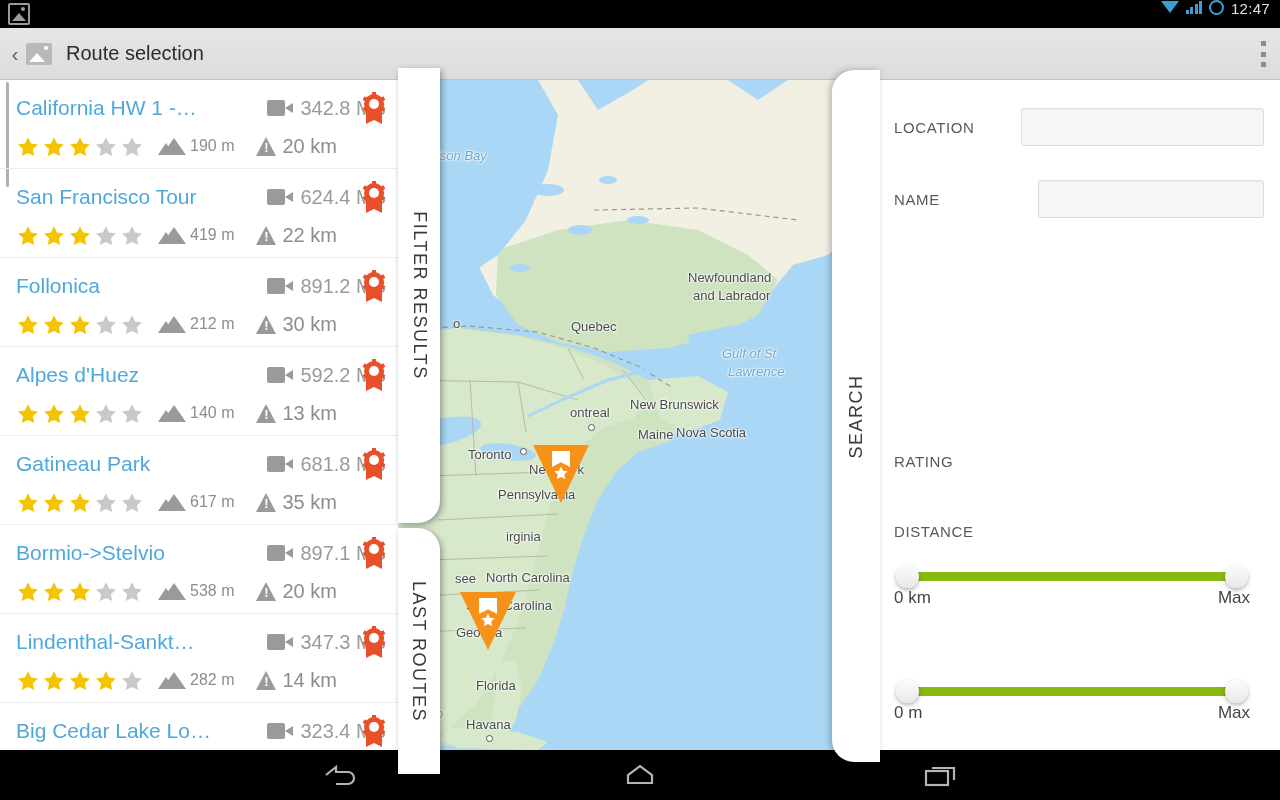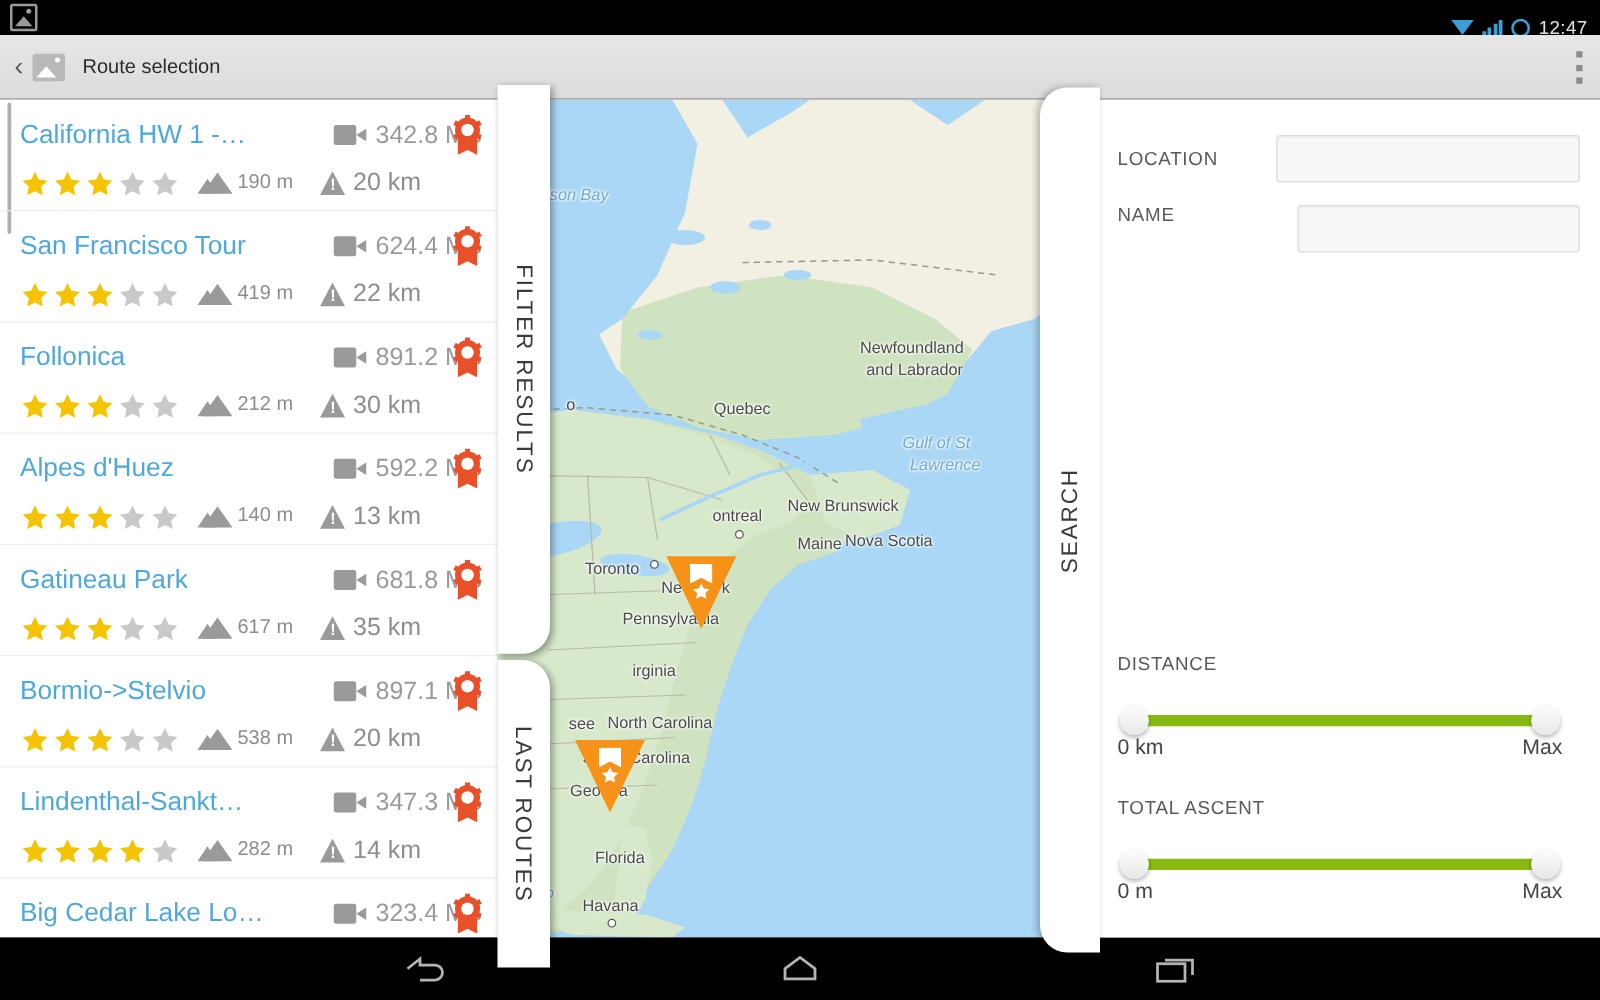--- a/index.html
+++ b/index.html
@@ -24,21 +24,21 @@
     content:""; position:absolute; left:2px; bottom:2px; width:0;height:0;
     border-left:7px solid transparent;border-right:7px solid transparent;
     border-bottom:8px solid #9a9a9a;
   }
   .sb-appicon::before{
     content:""; position:absolute; right:3px; top:2px; width:4px;height:4px;
     border-radius:50%; background:#9a9a9a;
   }
   .sb-right {
     position:absolute; right:10px; top:0; height:44px;
-    display:flex; align-items:center; gap:7px;
+    display:flex; gap:7px;
   }
   .sb-clock { font-size:15px; color:#e2e2e2; letter-spacing:.3px; }
   .ico-wifi { width:18px; height:14px; position:relative; }
   .ico-wifi::before{
     content:""; position:absolute; left:0; top:1px;
     width:0;height:0;border-left:9px solid transparent;border-right:9px solid transparent;
     border-top:12px solid #3b9fd6;
   }
   .ico-sig { width:16px;height:14px; display:flex; align-items:flex-end; gap:1.5px;}
   .ico-sig i { display:block; width:3px; background:#3b9fd6; }
@@ -62,21 +62,21 @@
   .ab-icon{
     width:26px;height:22px;margin-left:2px;background:#b9b9b9;border-radius:2px;position:relative;
   }
   .ab-icon::after{
     content:""; position:absolute; left:3px; bottom:3px; width:0;height:0;
     border-left:8px solid transparent;border-right:8px solid transparent;border-bottom:9px solid #fff;
   }
   .ab-icon::before{
     content:""; position:absolute; right:4px; top:3px;width:4px;height:4px;border-radius:50%;background:#fff;
   }
-  .ab-title{ margin-left:14px; font-size:16px; color:#2b2b2b; }
+  .ab-title{ margin-left:14px; font-size:20px; color:#2b2b2b; }
   .ab-overflow{
     position:absolute; right:14px; top:13px; width:6px; height:26px;
     display:flex; flex-direction:column; justify-content:space-between; align-items:center;
   }
   .ab-overflow span{ width:5px;height:5px;background:#8c8c8c;display:block; }
 
   
   .content{ position:absolute; top:80px; left:0; width:1280px; height:670px; background:#fff; }
 
   
@@ -726,43 +726,43 @@
       <span>SEARCH</span>
     </div>
 
     <div class="panel">
 
       <div class="p-row" style="top:28px;display:flex;align-items:center;">
         <div class="p-label" style="width:130px">LOCATION</div>
         <input class="p-input" type="text" placeholder="" style="">
       </div>
 
-      <div class="p-row" style="top:84px;display:flex;gap:25px;">
+      <div class="p-row" style="top:100px;display:flex;align-items:center;gap:25px;">
         <div class="p-label" style="width:130px">NAME</div>
         <input class="p-input" type="text" placeholder="" style="">
       </div>
 
 
+      <div class="p-row" style="top:373px;">
+        <div class="p-label">RATING</div>
+      </div>
 
       <div class="p-row" style="top:443px;">
         <div class="p-label">DISTANCE</div>
       </div>
       <div class="slider" style="left:16px;top:485px;">
         <div class="track"></div>
         <div class="thumb lo"></div>
         <div class="thumb hi"></div>
       </div>
       <div class="slider-caps" style="left:16px;top:508px;">
         <span>0 km</span>
         <span>Max</span>
       </div>
 
-      <div class="p-row" style="top:558px;">
-        <div class="p-label">TOTAL ASCENT</div>
-      </div>
       <div class="slider" style="left:16px;top:600px;">
         <div class="track"></div>
         <div class="thumb lo"></div>
         <div class="thumb hi"></div>
       </div>
       <div class="slider-caps" style="left:16px;top:623px;">
         <span>0 m</span>
         <span>Max</span>
       </div>
     </div>

